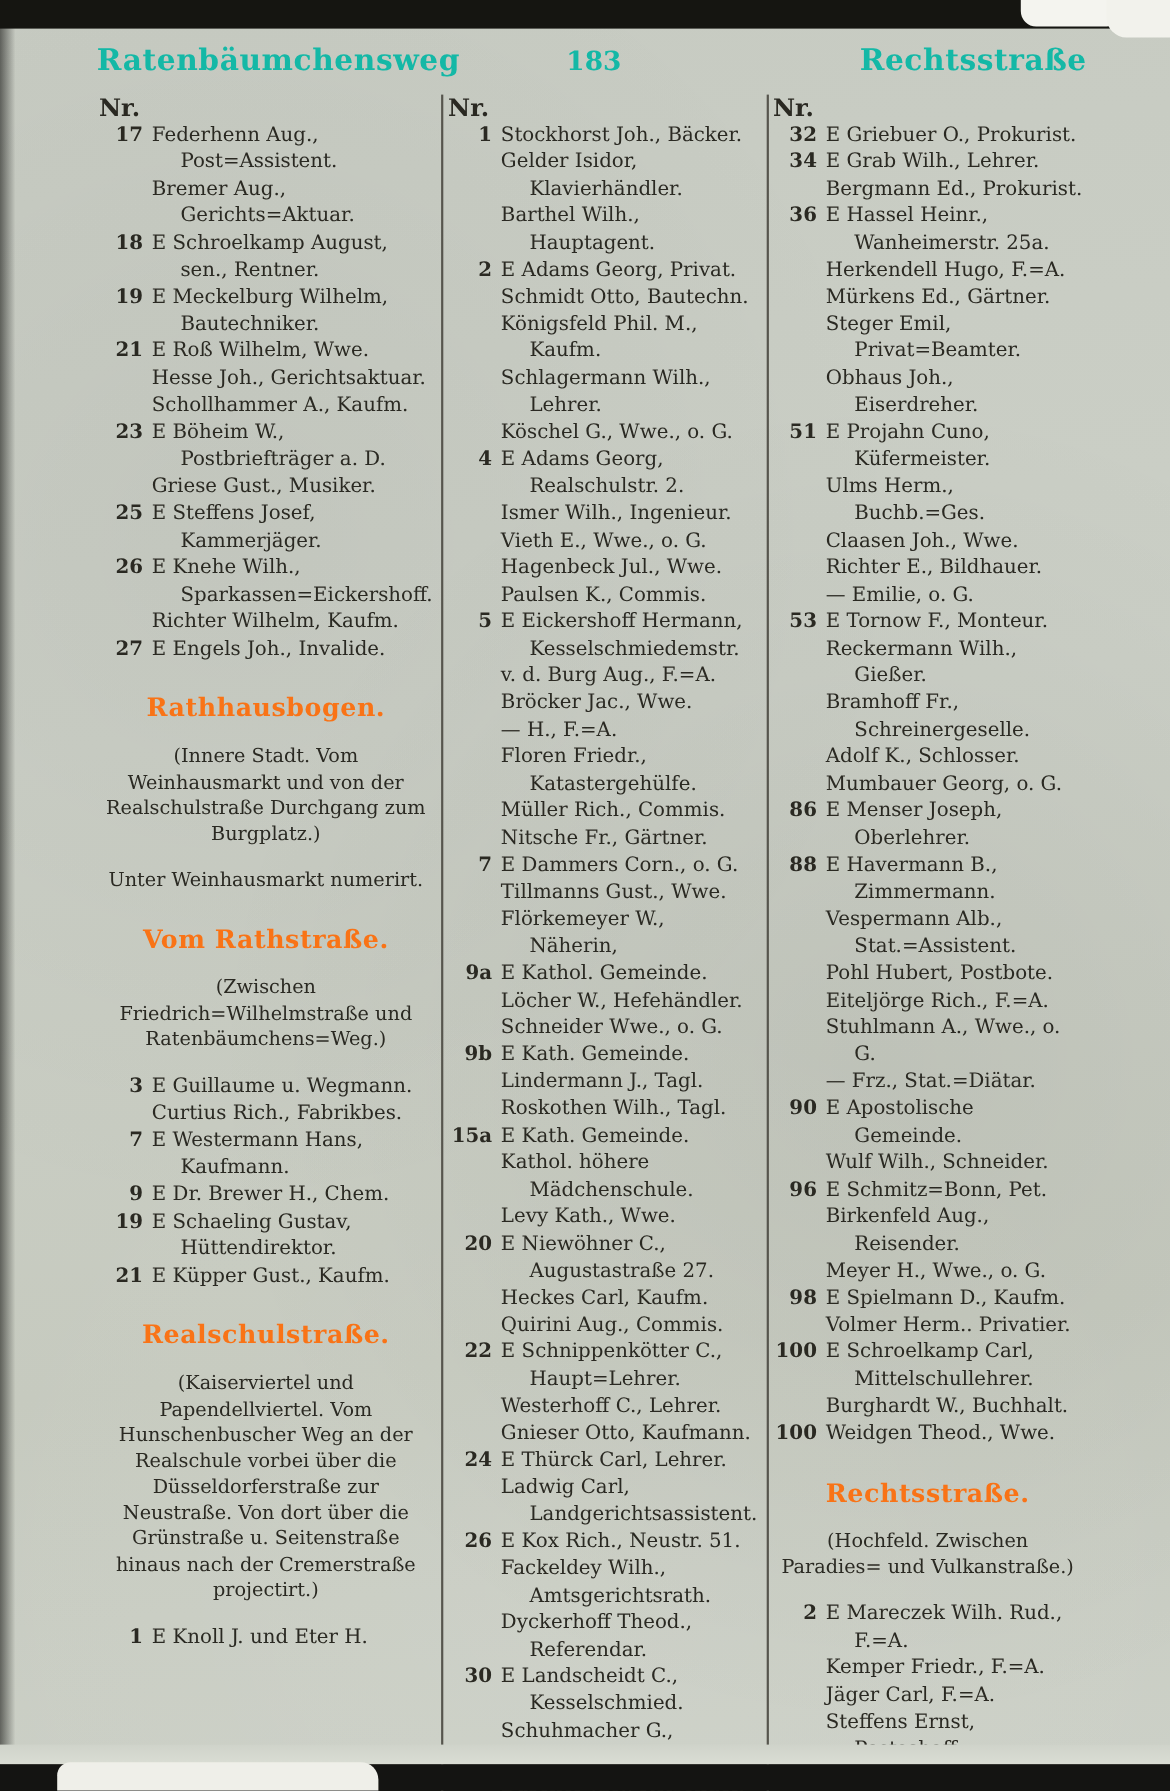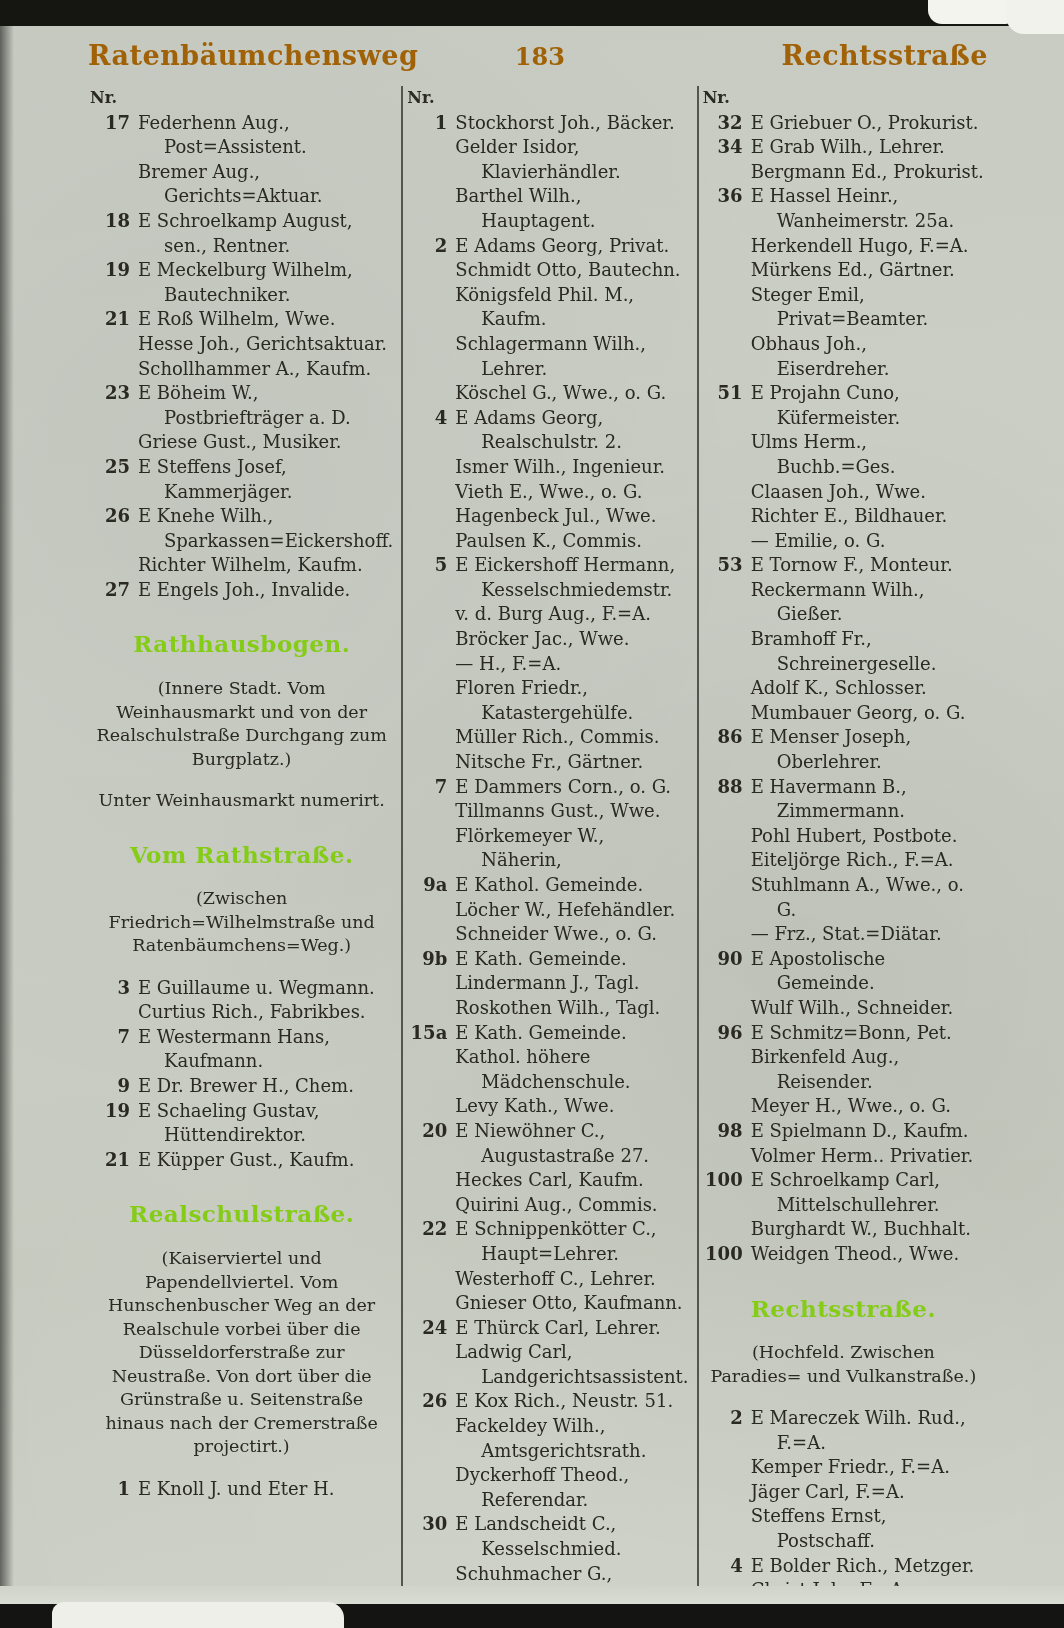--- a/index.html
+++ b/index.html
@@ -42,39 +42,39 @@
     position:absolute;left:0;top:1586px;width:1064px;height:18px;
     background:linear-gradient(180deg,#cfd3ca,#daddd4);
   }
   .scan-tear-bottom{
     position:absolute;left:52px;top:1602px;width:292px;height:26px;background:#efefe9;
     border-radius:12px 16px 0 0;
   }
   .page-header{
     position:absolute;left:88px;top:40px;width:900px;height:44px;
     display:flex;align-items:baseline;justify-content:space-between;
-    color:#a16207;
+    color:#14b8a6;
   }
   .street-head{font-size:27px;font-weight:bold;letter-spacing:.5px;}
   .page-num{font-size:24px;font-weight:bold;transform:translateX(-60px);}
   .columns{
     position:absolute;left:86px;top:86px;width:906px;height:1478px;
     display:grid;grid-template-columns:1fr 1fr 1fr;
     color:#2a2922;
   }
   .col{padding:0 8px 0 4px;font-size:18px;line-height:24.6px;}
   .col+.col{border-left:2px solid #56554d;}
-  .nr-label{font-weight:bold;font-size:16px;}
+  .nr-label{font-weight:bold;font-size:22px;}
   .entry{display:flex;}
   .entry .num{flex:0 0 40px;text-align:right;padding-right:8px;font-weight:bold;}
   .entry .body{flex:1;padding-left:26px;text-indent:-26px;}
   .sub{padding-left:74px;text-indent:-26px;}
   .dir-heading{
     text-align:center;font-weight:bold;font-size:23px;letter-spacing:.5px;
-    margin:30px 0 20px 0;color:#84cc16;
+    margin:30px 0 20px 0;color:#f97316;
   }
   .dir-para{text-align:center;margin:0 2px 18px 2px;font-size:17.5px;line-height:23.5px;}
 </style>
 </head>
 <body>
 
 <div class="paper"></div>
 <div class="edge-left"></div>
 <div class="scan-band-top"></div>
 <div class="scan-tear-top"></div>
@@ -283,20 +283,21 @@
       <div class="sub">Adolf K., Schlosser.</div>
       <div class="sub">Mumbauer Georg, o. G.</div>
       <div class="entry">
         <span class="num">86</span>
         <span class="body">E Menser Joseph, Oberlehrer.</span>
       </div>
       <div class="entry">
         <span class="num">88</span>
         <span class="body">E Havermann B., Zimmermann.</span>
       </div>
+      <div class="sub">Vespermann Alb., Stat.=Assistent.</div>
       <div class="sub">Pohl Hubert, Postbote.</div>
       <div class="sub">Eiteljörge Rich., F.=A.</div>
       <div class="sub">Stuhlmann A., Wwe., o. G.</div>
       <div class="sub">— Frz., Stat.=Diätar.</div>
       <div class="entry">
         <span class="num">90</span>
         <span class="body">E Apostolische Gemeinde.</span>
       </div>
       <div class="sub">Wulf Wilh., Schneider.</div>
       <div class="entry">

